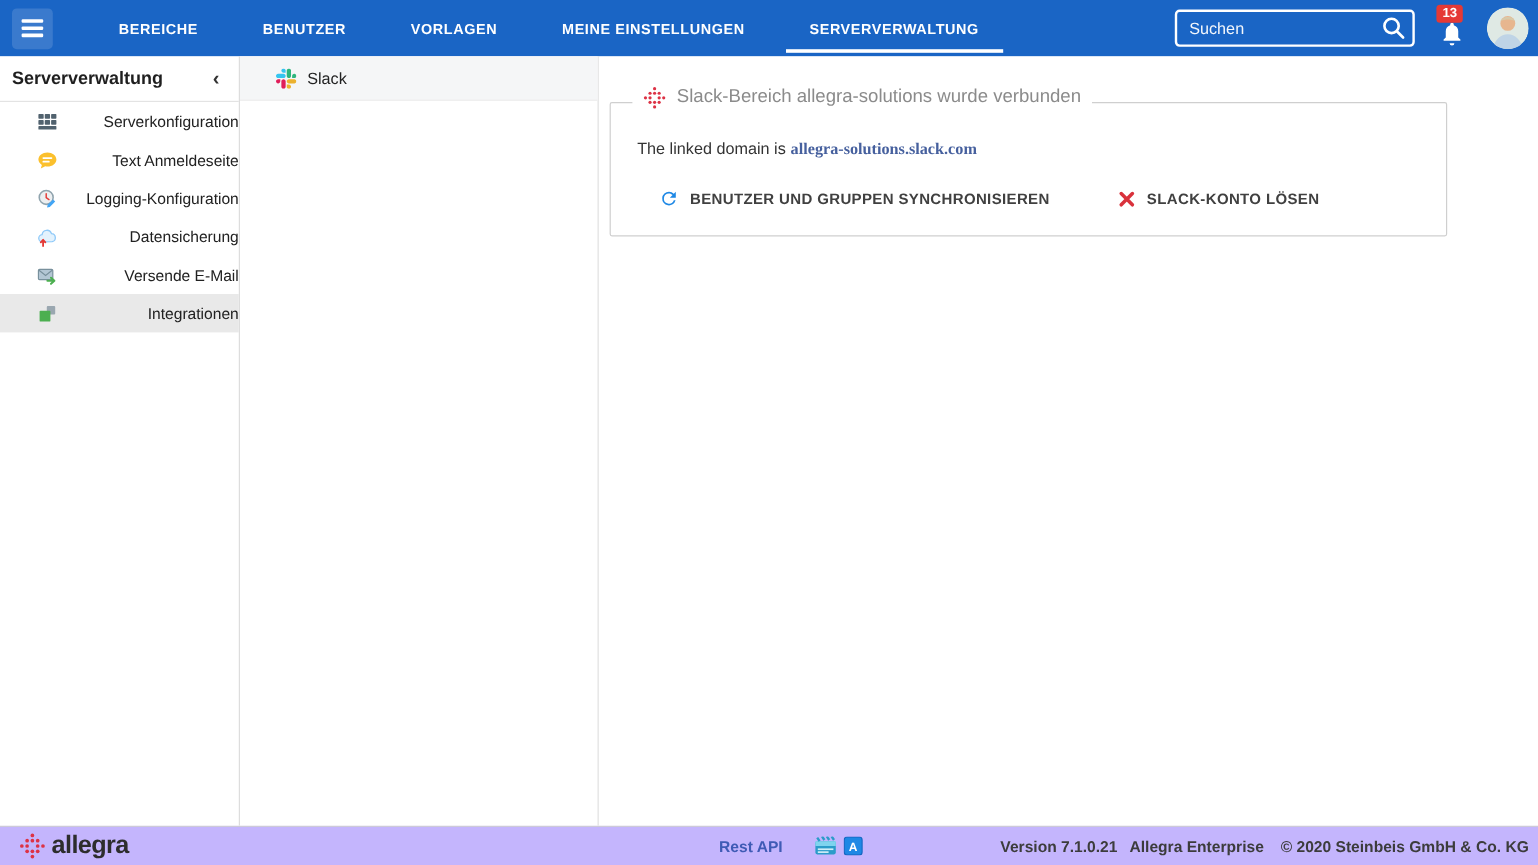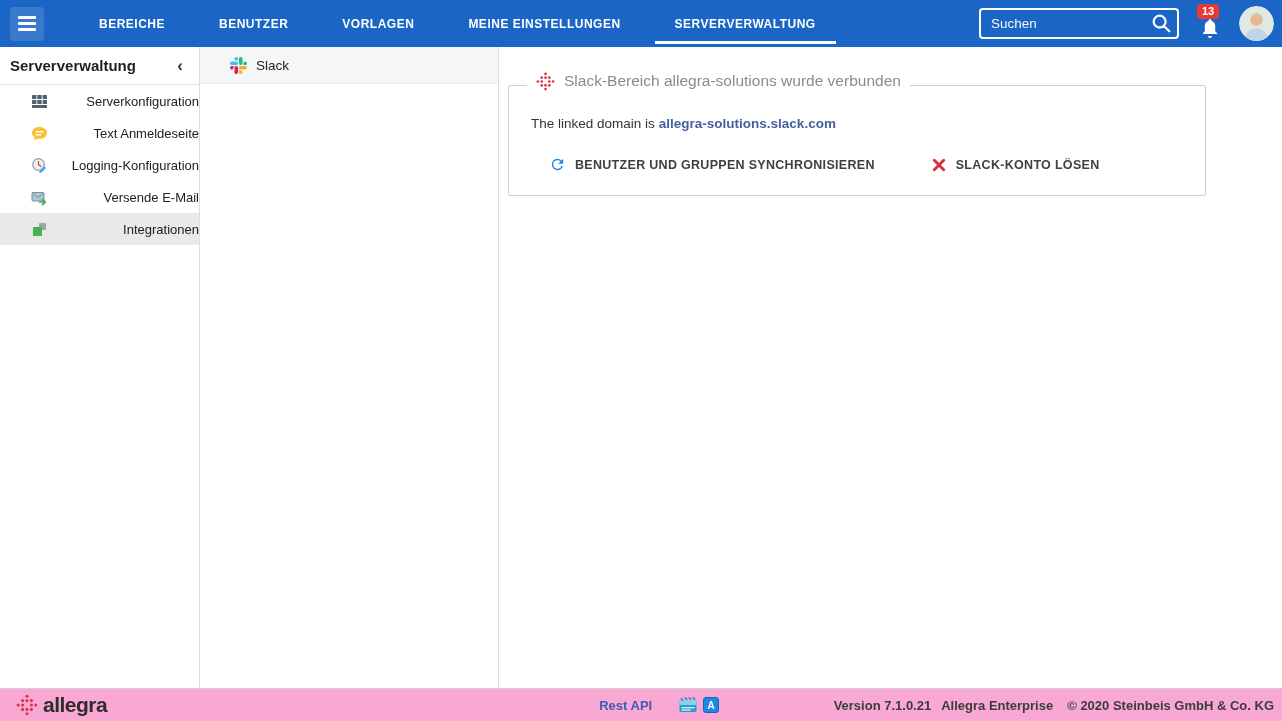--- a/index.html
+++ b/index.html
@@ -50,28 +50,28 @@
             background:#f5f6f7; border-bottom:1px solid #ededed; font-size:13.5px;
             color:#222; cursor:pointer; }
 
   .main { flex:1; background:#fff; }
   .panel { position:relative; margin:38px 76px 0 9px; border:1px solid #cfcfcf;
            border-radius:2px; padding:30px 22px 22px 22px; }
   .panel-legend { position:absolute; top:-14px; left:18px; background:#fff; padding:0 9px;
            display:flex; gap:9px; }
   .panel-title { font-size:15.5px; color:#8b8b8b; white-space:nowrap; }
   .domain-line { font-size:13.5px; color:#333; }
-  .domain-link { color:#46609e; font-weight:bold; text-decoration:none; margin-left:4px; }
+  .domain-link { color:#46609e; font-weight:bold; text-decoration:none; margin-left:4px;font-family:Liberation Serif, serif; }
   .btn-row { margin-top:25px; padding-left:18px; display:flex; align-items:center; gap:56px; }
   .flat-btn { display:flex; align-items:center; gap:9px; background:none; border:none;
            cursor:pointer; font-family:"Liberation Sans",sans-serif; font-size:12.5px;
            font-weight:bold; color:#404040; letter-spacing:.3px; white-space:nowrap; }
 
   
-  .footer { height:33px; background:#f9a8d4; border-top:1px solid #cfcfcf;
+  .footer { height:33px; background:#c4b5fd; border-top:1px solid #cfcfcf;
             display:flex; align-items:center; }
   .footer-logo { display:flex; align-items:center; gap:5px; margin-left:16px; }
   .footer-logo .word { font-size:21px; font-weight:800; color:#2d2d2d; letter-spacing:-0.5px; }
   .rest-api { margin-left:492px; font-size:13px; font-weight:bold; color:#3f5bb5;
             text-decoration:none; }
   .foot-icons { display:flex; gap:6px; margin-left:27px; }
   .foot-icon-btn { background:none; border:none; padding:0; cursor:pointer; display:flex; }
   .version-group { margin-left:auto; margin-right:8px; display:flex; align-items:center;
             font-size:13px; font-weight:bold; color:#3c3c3c; gap:10px; }
   .version-group .copyright { margin-left:4px; }
@@ -159,20 +159,29 @@
       <span class="ic">
         <svg width="17" height="17" viewBox="0 0 17 17">
             <circle cx="7.5" cy="7.5" r="5.8" fill="#eceff1" stroke="#90a4ae" stroke-width="1.3"></circle>
             <path d="M7.5 4.5v3.2l2.3 1.6" stroke="#e53935" stroke-width="1.2" fill="none" stroke-linecap="round"></path>
             <path d="M10.5 15.5l4.5-4.5-1.8-1.8-4.5 4.5-.5 2.3z" fill="#42a5f5"></path>
           </svg>
       </span>
       <span>Logging-Konfiguration</span>
     </div>
 
+    <div class="side-item">
+      <span class="ic">
+        <svg width="17" height="17" viewBox="0 0 17 17">
+            <path d="M4.5 12.5a3 3 0 0 1-.4-6 4 4 0 0 1 7.8-.8 3.4 3.4 0 0 1 .6 6.7z" fill="#e3f2fd" stroke="#90caf9" stroke-width="1.1"></path>
+            <path d="M4.9 16V11.2M3 13l1.9-2.2L6.8 13" stroke="#e53935" stroke-width="1.5" fill="none" stroke-linecap="round" stroke-linejoin="round"></path>
+          </svg>
+      </span>
+      <span>Datensicherung</span>
+    </div>
 
 
     <div class="side-item">
       <span class="ic">
         <svg width="17" height="17" viewBox="0 0 17 17">
             <rect x="1" y="3.5" width="12" height="8.5" rx="1" fill="#b3c6d4" stroke="#78909c" stroke-width="1"></rect>
             <path d="M1.5 4.2L7 8.5l5.5-4.3" fill="none" stroke="#78909c" stroke-width="1"></path>
             <path d="M8.5 13h5.3M11.5 10.5l2.8 2.5-2.8 2.5" stroke="#4caf50" stroke-width="1.7" fill="none" stroke-linecap="round" stroke-linejoin="round"></path>
           </svg>
       </span>

